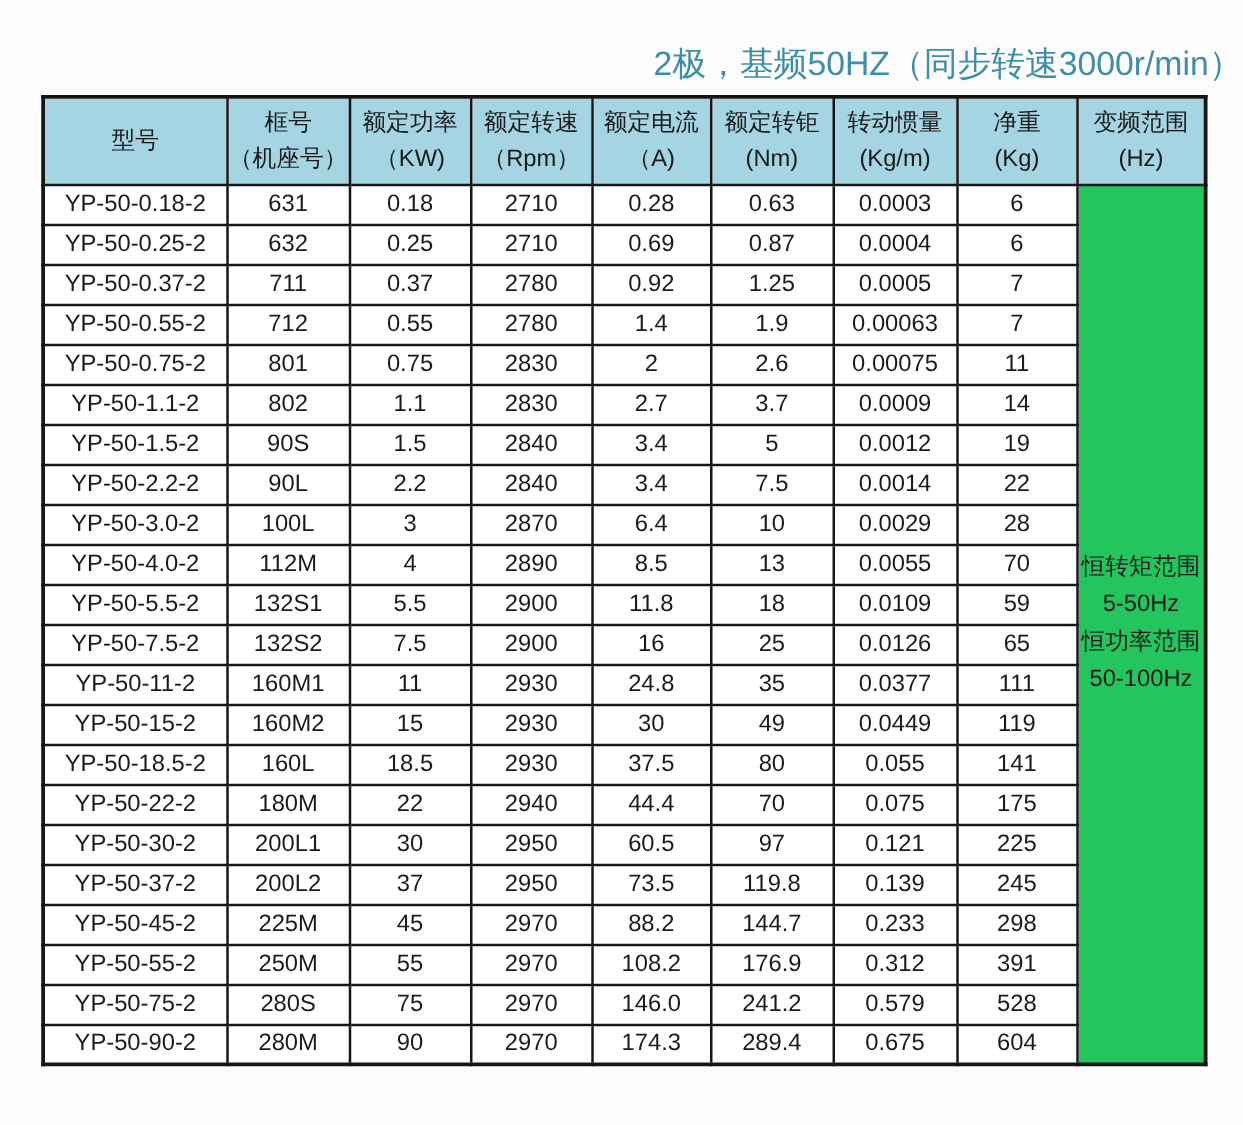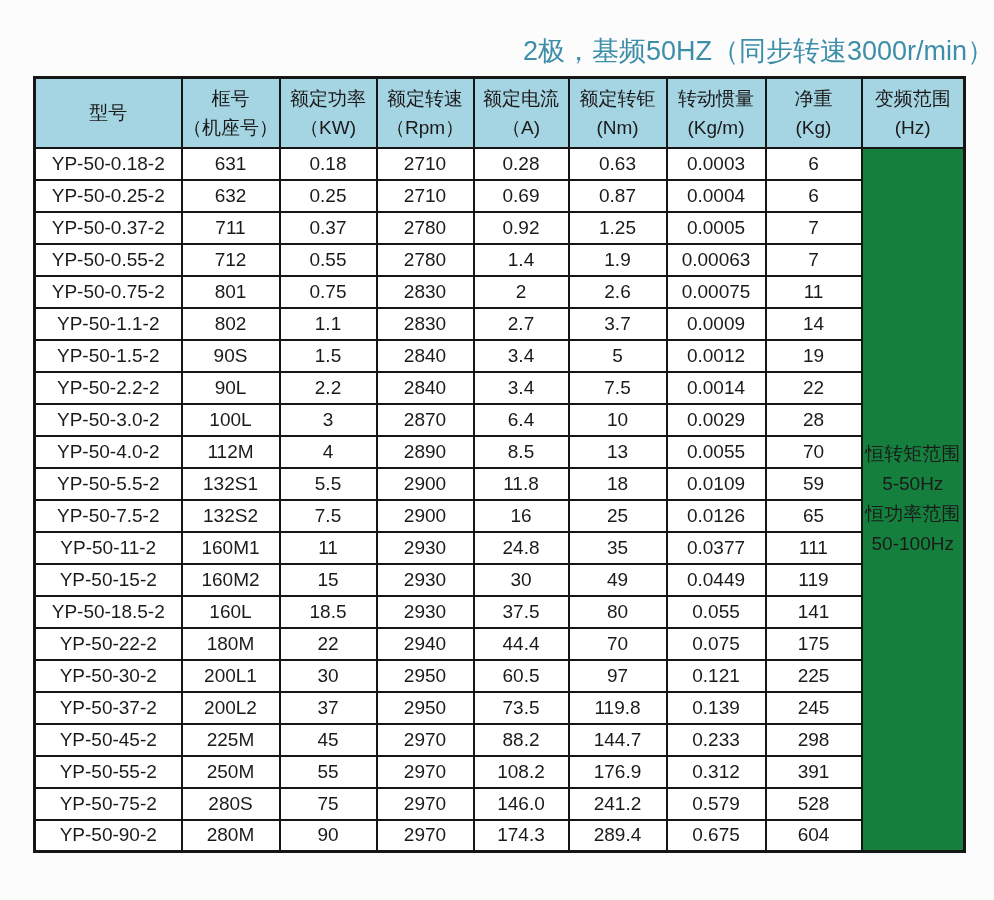--- a/index.html
+++ b/index.html
@@ -56,21 +56,21 @@
   thead th .hl{line-height:29px;}
   tbody tr{height:32px;}
   tbody td{
     font-size:19px;
     background:#fff;
   }
   td.freq-note{
     font-size:19px;
     line-height:30px;
     white-space:normal;
-    background:#15803d;
+    background:#22c55e;
   }
   
   col.c0{width:147px;} col.c1{width:98px;} col.c2{width:97px;}
   col.c3{width:97px;}  col.c4{width:95px;} col.c5{width:98px;}
   col.c6{width:99px;}  col.c7{width:96px;} col.c8{width:103px;}
 </style>
 </head>
 <body>
 
 <div class="page">

